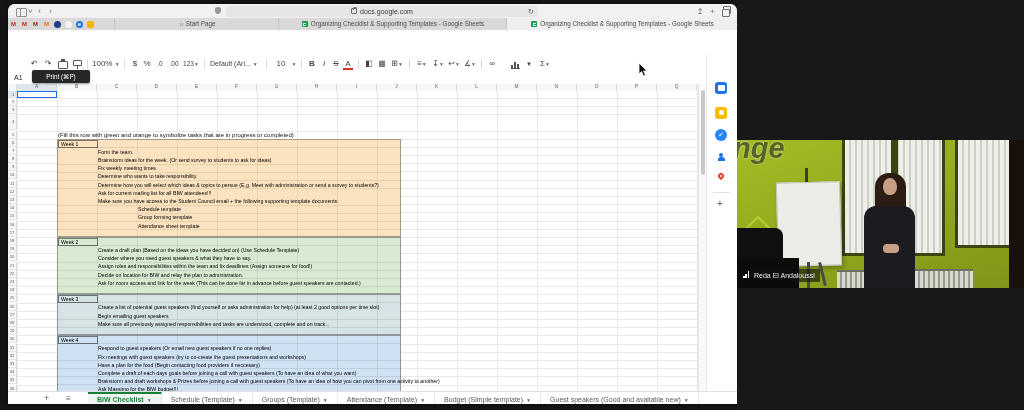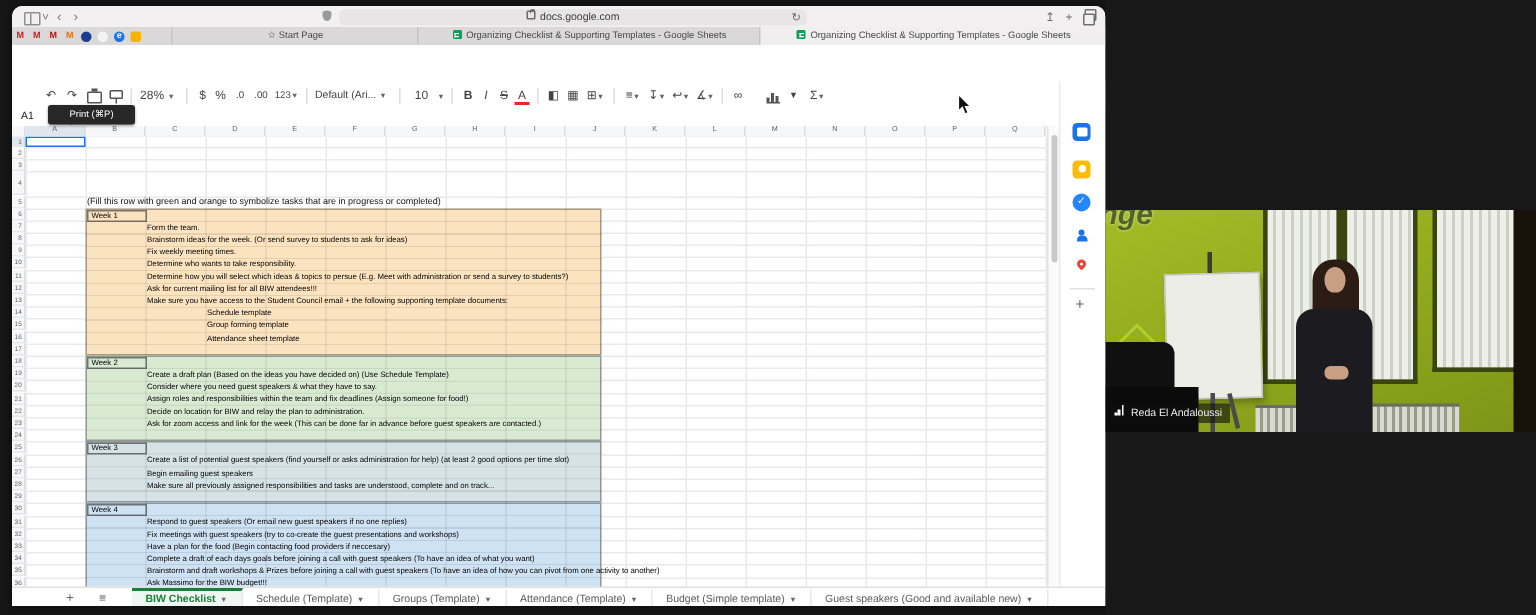--- a/index.html
+++ b/index.html
@@ -111,21 +111,21 @@
   .stctrl{position:absolute;top:0;height:13px;line-height:13px;font-size:9px;color:#5f6368;}
   .stab{display:inline-block;height:13px;line-height:13px;padding:0 9px;border-right:1px solid #e8e8e8;white-space:nowrap;}
   .stab .caret{margin-left:3px;}
   .stab.active{color:var(--tabgreen);font-weight:700;background:#f0f7f2;border-top:2px solid var(--tabgreen);line-height:11px;box-sizing:border-box;}
   .stabwrap{position:absolute;left:80px;top:0;white-space:nowrap;}
   
   .meeting{position:absolute;left:737px;top:0;width:287px;height:410px;background:#181818;}
   .draghandle{position:absolute;left:0;top:197px;width:3px;height:45px;background:#7d7d7d;border-radius:2px;}
   .video{position:absolute;left:0;top:140px;width:287px;height:148px;overflow:hidden;
     background:linear-gradient(160deg,#a3bc25 0%,#93ab1e 45%,#7e9418 100%);}
-  .wall-logo{position:absolute;left:-4px;top:-8px;font-size:20px;font-weight:700;font-style:italic;
+  .wall-logo{position:absolute;left:-4px;top:-8px;font-size:29px;font-weight:700;font-style:italic;
     color:rgba(62,76,16,.85);text-shadow:0 0 2px rgba(255,255,255,.7);}
   .vwindow{position:absolute;top:0;background:repeating-linear-gradient(90deg,#edefe8 0 4px,#ccd1c5 4px 6px);
     border:3px solid #3a4512;border-top:none;box-sizing:border-box;}
   .mullion{position:absolute;top:0;width:7px;height:100%;background:#3a4512;}
   .radiator{position:absolute;background:repeating-linear-gradient(90deg,#d9d9d2 0 3px,#969c8a 3px 5px);border-top:2px solid #6b6f60;}
   .flip-pole{position:absolute;left:68px;top:28px;width:3px;height:16px;background:#3b3b3b;}
   .flipchart{position:absolute;left:40px;top:42px;width:62px;height:82px;background:#ecede7;border:1px solid #c2c4ba;
     transform:rotate(-1.5deg);box-shadow:2px 3px 4px rgba(0,0,0,.25);}
   .leg{position:absolute;width:2.5px;background:#4a4a4a;}
   .hair{position:absolute;left:138px;top:33px;width:31px;height:56px;background:#2b1d13;border-radius:14px 14px 10px 10px;}
@@ -192,21 +192,21 @@
         <polygon points="1,0 1,11 3.6,8.6 5.4,13 7.4,12 5.6,8 9,8" fill="#111" stroke="#fff" stroke-width="0.8"></polygon>
       </svg>
     </div>
 
     <div class="gtoolbar">
       <span class="ti" style="left:20px;width:12px;">↶</span>
       <span class="ti" style="left:34px;width:12px;">↷</span>
       <span class="print-ico"></span>
       <span class="paint-ico"></span>
       <span class="tsep" style="left:79px;"></span>
-      <span class="ti" style="left:84px;width:26px;"><span>28%</span> <span class="caret">▼</span></span>
+      <span class="ti" style="left:84px;width:26px;"><span>100%</span> <span class="caret">▼</span></span>
       <span class="tsep" style="left:116px;"></span>
       <span class="ti" style="left:122px;width:10px;">$</span>
       <span class="ti" style="left:134px;width:10px;">%</span>
       <span class="ti" style="left:146px;width:12px;font-size:6.5px;">.0</span>
       <span class="ti" style="left:159px;width:14px;font-size:6.5px;">.00</span>
       <span class="ti" style="left:175px;width:16px;font-size:6.5px;"><span>123</span><span class="caret">▼</span></span>
       <span class="tsep" style="left:196px;"></span>
       <span class="ti" style="left:202px;width:48px;font-size:7px;text-align:left;"><span>Default (Ari...</span> <span class="caret">▼</span></span>
       <span class="tsep" style="left:258px;"></span>
       <span class="ti" style="left:266px;width:14px;">10</span>

